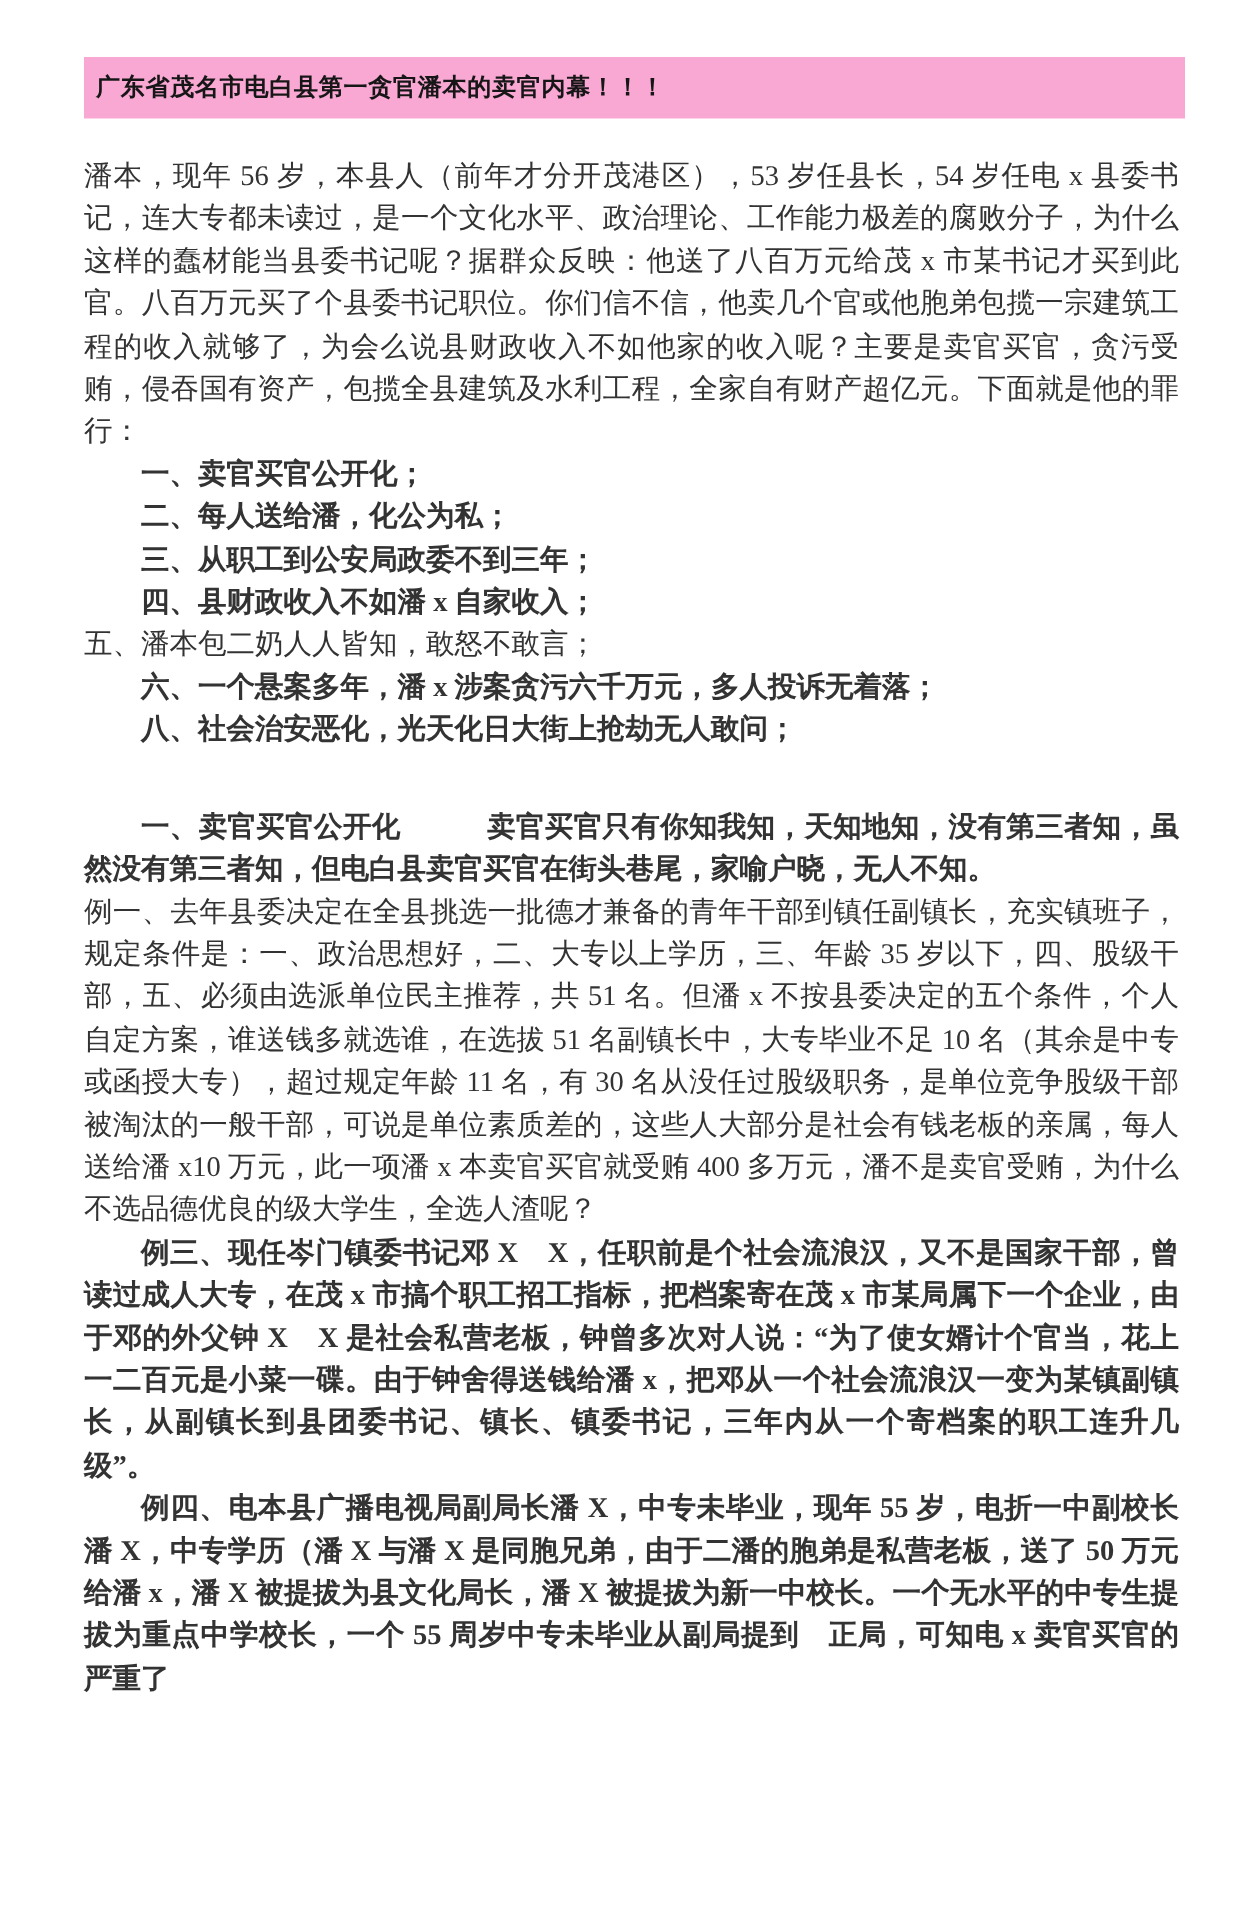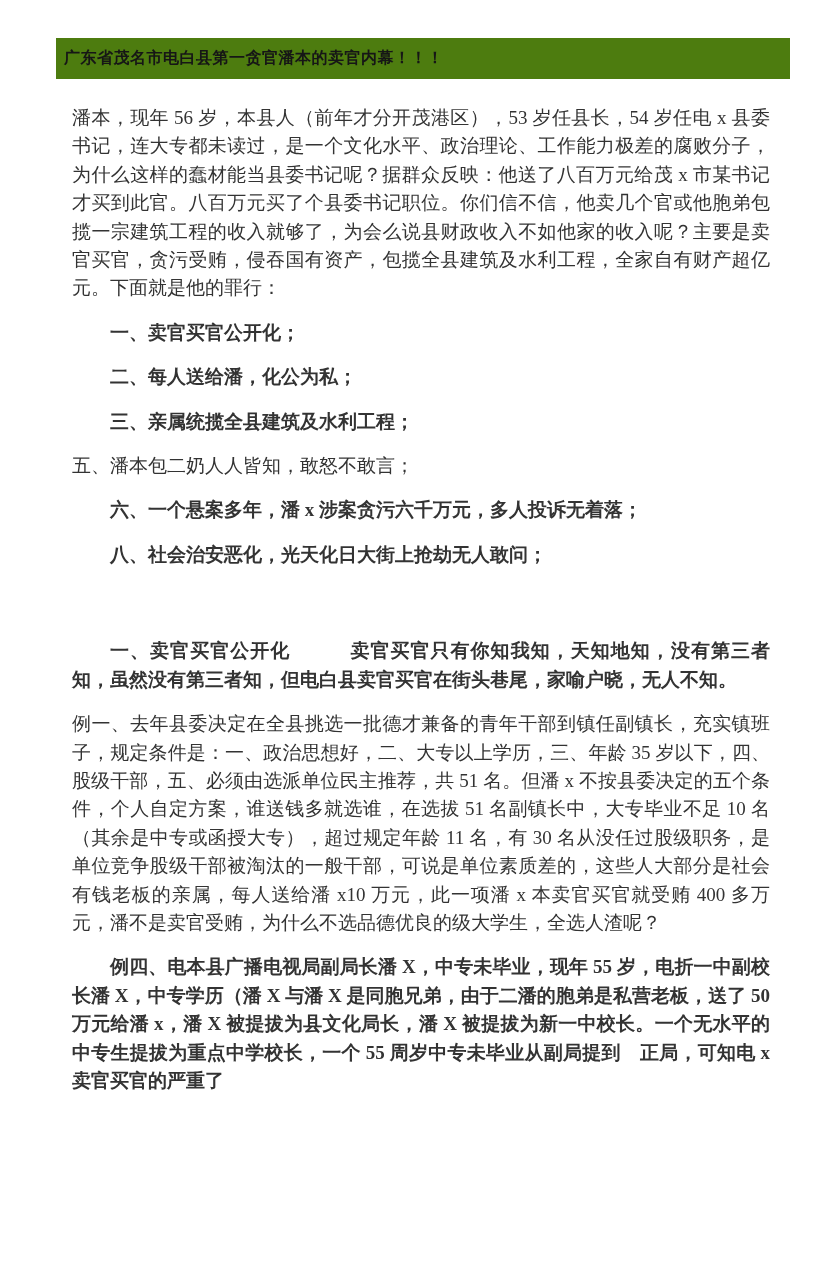--- a/index.html
+++ b/index.html
@@ -15,21 +15,21 @@
     font-family: "Liberation Serif", "DejaVu Serif", serif;
     color: #333333;
   }
   .page {
     position: absolute;
     left: 56px;
     top: 38px;
     width: 734px;
   }
   .title-bar {
-    background: #4d7c0f;
+    background: #f9a8d4;
     min-height: 41px;
     display: flex;
     align-items: center;
     padding-left: 8px;
     box-sizing: border-box;
   }
   .title-bar h1 {
     margin: 0;
     font-size: 16px;
     font-weight: bold;
@@ -39,21 +39,21 @@
   }
   .content {
     margin-top: 25px;
     width: 730px;
     font-size: 19px;
     line-height: 28.4px;
     text-align: justify;
     color: #333333;
   }
   .content p {
-    margin: 16px;
+    margin: 0;
     padding: 0;
   }
   .indent {
     text-indent: 2em;
     font-weight: bold;
   }
   .spacer {
     height: 36px;
   }
 </style>
@@ -65,25 +65,27 @@
   <div class="title-bar">
     <h1>广东省茂名市电白县第一贪官潘本的卖官内幕！！！</h1>
   </div>
 
   <div class="content">
 
     <p>潘本，现年 56 岁，本县人（前年才分开茂港区），53 岁任县长，54 岁任电 x 县委书记，连大专都未读过，是一个文化水平、政治理论、工作能力极差的腐败分子，为什么这样的蠢材能当县委书记呢？据群众反映：他送了八百万元给茂 x 市某书记才买到此官。八百万元买了个县委书记职位。你们信不信，他卖几个官或他胞弟包揽一宗建筑工程的收入就够了，为会么说县财政收入不如他家的收入呢？主要是卖官买官，贪污受贿，侵吞国有资产，包揽全县建筑及水利工程，全家自有财产超亿元。下面就是他的罪行：</p>
 
     <p class="indent">一、卖官买官公开化；</p>
     <p class="indent">二、每人送给潘，化公为私；</p>
-    <p class="indent">三、亲属统揽全县建筑及水利工程；</p>
+    <p class="indent">三、从职工到公安局政委不到三年；</p>
+    <p class="indent">四、县财政收入不如潘 x 自家收入；</p>
     <p>五、潘本包二奶人人皆知，敢怒不敢言；</p>
     <p class="indent">六、一个悬案多年，潘 x 涉案贪污六千万元，多人投诉无着落；</p>
     <p class="indent">八、社会治安恶化，光天化日大街上抢劫无人敢问；</p>
 
     <div class="spacer"></div>
 
     <p class="indent">一、卖官买官公开化　　　卖官买官只有你知我知，天知地知，没有第三者知，虽然没有第三者知，但电白县卖官买官在街头巷尾，家喻户晓，无人不知。</p>
     <p>例一、去年县委决定在全县挑选一批德才兼备的青年干部到镇任副镇长，充实镇班子，规定条件是：一、政治思想好，二、大专以上学历，三、年龄 35 岁以下，四、股级干部，五、必须由选派单位民主推荐，共 51 名。但潘 x 不按县委决定的五个条件，个人自定方案，谁送钱多就选谁，在选拔 51 名副镇长中，大专毕业不足 10 名（其余是中专或函授大专），超过规定年龄 11 名，有 30 名从没任过股级职务，是单位竞争股级干部被淘汰的一般干部，可说是单位素质差的，这些人大部分是社会有钱老板的亲属，每人送给潘 x10 万元，此一项潘 x 本卖官买官就受贿 400 多万元，潘不是卖官受贿，为什么不选品德优良的级大学生，全选人渣呢？</p>
+    <p class="indent">例三、现任岑门镇委书记邓 X　X，任职前是个社会流浪汉，又不是国家干部，曾读过成人大专，在茂 x 市搞个职工招工指标，把档案寄在茂 x 市某局属下一个企业，由于邓的外父钟 X　X 是社会私营老板，钟曾多次对人说：“为了使女婿计个官当，花上一二百元是小菜一碟。由于钟舍得送钱给潘 x，把邓从一个社会流浪汉一变为某镇副镇长，从副镇长到县团委书记、镇长、镇委书记，三年内从一个寄档案的职工连升几级”。</p>
     <p class="indent">例四、电本县广播电视局副局长潘 X，中专未毕业，现年 55 岁，电折一中副校长潘 X，中专学历（潘 X 与潘 X 是同胞兄弟，由于二潘的胞弟是私营老板，送了 50 万元给潘 x，潘 X 被提拔为县文化局长，潘 X 被提拔为新一中校长。一个无水平的中专生提拔为重点中学校长，一个 55 周岁中专未毕业从副局提到　正局，可知电 x 卖官买官的严重了</p>
 
   </div>
 </div>
 
 </body></html>

